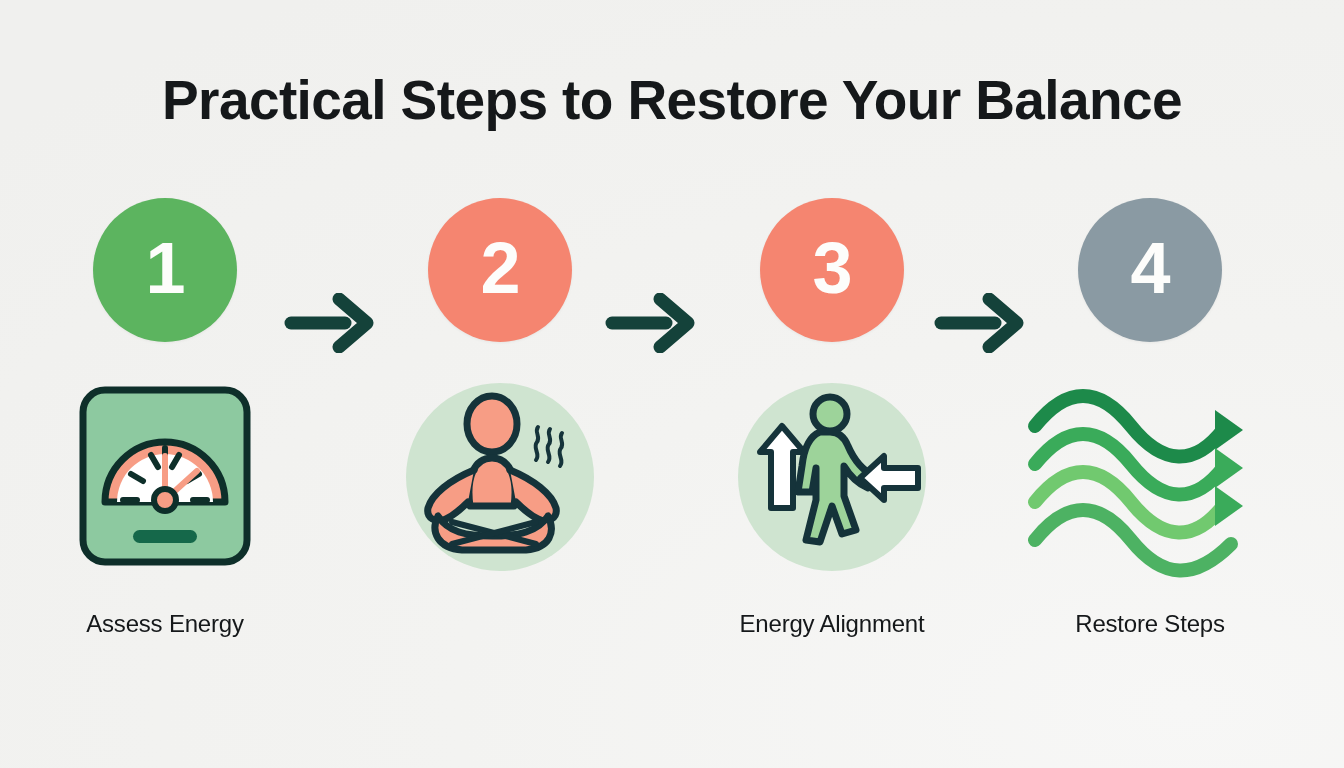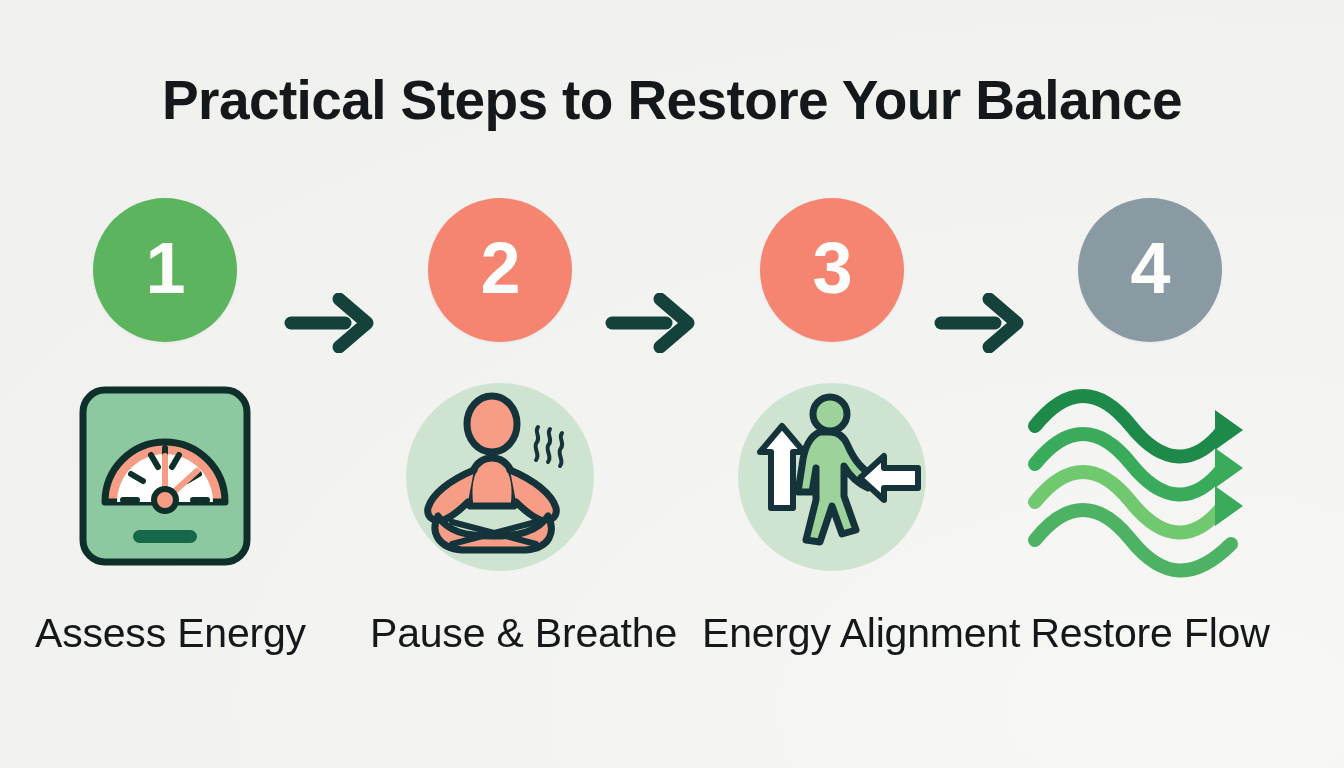--- a/index.html
+++ b/index.html
@@ -70,21 +70,21 @@
     margin: 40px auto 0;
     width: 200px;
     height: 190px;
     display: flex;
     align-items: center;
     justify-content: center;
   }
 
   .step-label {
     margin-top: 38px;
-    font-size: 41px;
+    font-size: 24px;
     font-weight: 400;
     color: #15181a;
     white-space: nowrap;
     letter-spacing: -0.2px;
   }
 
   
   .connector {
     position: absolute;
     top: 293px;
@@ -160,21 +160,20 @@
         <path d="M136 140 L52 162" stroke="#15333a" stroke-width="6" stroke-linecap="round" fill="none"></path>
 
         <g stroke="#15333a" stroke-width="4" fill="none" stroke-linecap="round">
           <path d="M136 78 C141 72 132 66 137 60 C141 55 134 50 138 45"></path>
           <path d="M148 80 C153 74 144 68 149 62 C153 57 146 52 150 47"></path>
           <path d="M160 84 C165 78 156 72 161 66 C165 61 158 56 162 51"></path>
         </g>
       </svg>
     </div>
 
-    <div class="step-label">Pause &amp; Breathe</div>
   </div>
 
   <div class="step-col c3">
     <div class="num-circle" style="background:#f58570;">
       <span>3</span>
     </div>
 
     <div class="icon-wrap">
       <svg width="200" height="190" viewBox="0 0 200 190">
         <circle cx="100" cy="95" r="94" fill="#cfe4d0"></circle>
@@ -211,21 +210,21 @@
         <path d="M10 82 C42 42 74 42 106 82 C138 122 170 122 198 86" fill="none" stroke="#3aab5a" stroke-width="14" stroke-linecap="round"></path>
         <path d="M190 66 L218 86 L190 106 Z" fill="#3aab5a"></path>
 
         <path d="M10 120 C42 80 74 80 106 120 C138 160 170 160 198 124" fill="none" stroke="#71c96f" stroke-width="14" stroke-linecap="round"></path>
         <path d="M190 104 L218 124 L190 144 Z" fill="#3aab5a"></path>
 
         <path d="M10 158 C42 118 74 118 106 158 C138 198 170 198 206 162" fill="none" stroke="#4db263" stroke-width="14" stroke-linecap="round"></path>
       </svg>
     </div>
 
-    <div class="step-label">Restore Flow</div>
+    <div class="step-label">Restore Steps</div>
   </div>
 
   <div class="connector a1">
     <svg width="96" height="60" viewBox="0 0 96 60">
       <line x1="8" y1="30" x2="62" y2="30" stroke="#14423a" stroke-width="13" stroke-linecap="round"></line>
       <path d="M56 6 L84 30 L56 54" fill="none" stroke="#14423a" stroke-width="13" stroke-linecap="round" stroke-linejoin="round"></path>
     </svg>
   </div>
 
   <div class="connector a2">

